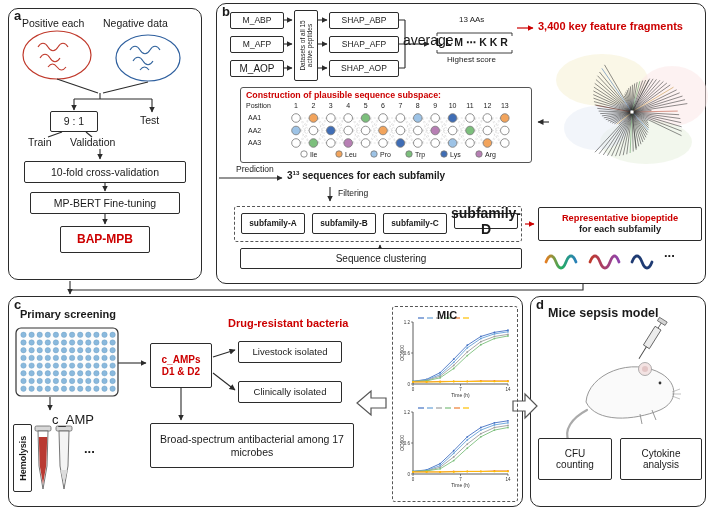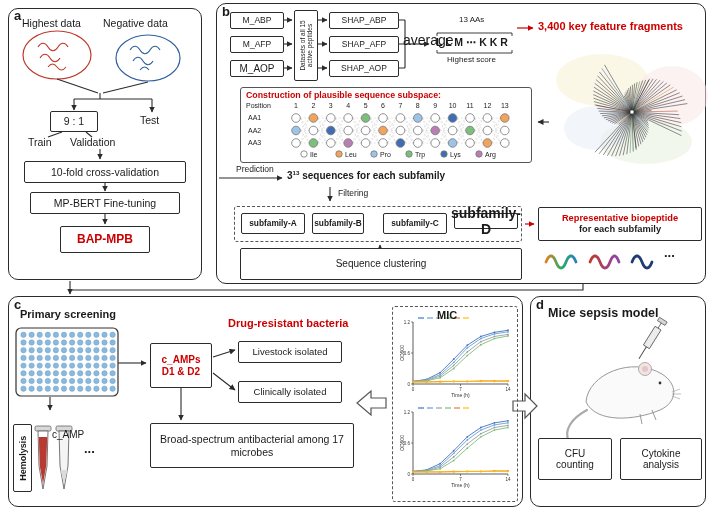--- a/index.html
+++ b/index.html
@@ -651,21 +651,21 @@
         <line x1="633.7909373660784" y1="111.10975096136856" x2="676.6861597350463" y2="89.78715688345613" stroke="#2f2f2f" stroke-width="0.55"></line>
         <line x1="633.8545548702562" y1="111.2512502198936" x2="679.6783972294467" y2="92.75053479736438" stroke="#2f2f2f" stroke-width="0.55"></line>
         <line x1="633.9070129488944" y1="111.39725493552471" x2="682.4716711135977" y2="96.04753849354898" stroke="#2f2f2f" stroke-width="0.55"></line>
         <line x1="633.9479959456424" y1="111.54688655310098" x2="685.0320268502677" y2="99.66448947908762" stroke="#2f2f2f" stroke-width="0.55"></line>
         <line x1="633.9772572532373" y1="111.69924469327987" x2="687.3264855048216" y2="103.58443642550525" stroke="#2f2f2f" stroke-width="0.55"></line>
         <line x1="633.9946207974155" y1="111.85341257039606" x2="651.4255527777507" y2="110.57238937144547" stroke="#2f2f2f" stroke-width="0.55"></line>
       </g>
     </svg>
 
   <div class="txt plabel" style="left:14px;top:9px">a</div>
-  <div class="txt" style="left:22px;top:17px;font-size:10.5px">Highest data</div>
+  <div class="txt" style="left:22px;top:17px;font-size:10.5px">Positive each</div>
   <div class="txt" style="left:103px;top:17px;font-size:10.5px">Negative data</div>
   <div class="box" style="left:50px;top:111px;width:48px;height:21px;font-size:10.5px">
       <span>9 : 1</span>
     </div>
   <div class="txt" style="left:140px;top:114px;font-size:10.5px">Test</div>
   <div class="txt" style="left:28px;top:136px;font-size:10.5px">Train</div>
   <div class="txt" style="left:70px;top:136px;font-size:10.5px">Validation</div>
   <div class="box" style="left:24px;top:161px;width:162px;height:22px;font-size:10.5px">
       <span>10-fold cross-validation</span>
     </div>
@@ -714,42 +714,42 @@
   <div class="txt" style="left:236px;top:165px;font-size:8.5px">Prediction</div>
   <div class="txt bold" style="left:287px;top:169px;font-size:10px">
     <span>3</span><sup>13</sup><span> sequences for each subfamily</span>
   </div>
   <div class="txt" style="left:338px;top:189px;font-size:8.5px">Filtering</div>
 
   <div class="box dashed" style="left:234px;top:206px;width:288px;height:36px;z-index:3"></div>
   <div class="box bold" style="left:241px;top:213px;width:64px;height:21px;font-size:8.3px;z-index:4">
       <span>subfamily-A</span>
     </div>
-  <div class="box bold" style="left:312px;top:213px;width:52px;height:21px;font-size:8.3px;z-index:4">
+  <div class="box bold" style="left:312px;top:213px;width:64px;height:21px;font-size:8.3px;z-index:4">
       <span>subfamily-B</span>
     </div>
   <div class="box bold" style="left:383px;top:213px;width:64px;height:21px;font-size:8.3px;z-index:4">
       <span>subfamily-C</span>
     </div>
   <div class="box bold" style="left:454px;top:213px;width:64px;height:16px;font-size:14px;z-index:4">
       <span>subfamily-D</span>
     </div>
 
   <div class="box bold" style="left:538px;top:207px;width:164px;height:34px;font-size:9.3px">
     <span class="red">Representative biopeptide</span>
     <span>for each subfamily</span>
   </div>
-  <div class="box" style="left:240px;top:248px;width:282px;height:32px;font-size:10px">
+  <div class="box" style="left:240px;top:248px;width:282px;height:21px;font-size:10px">
       <span>Sequence clustering</span>
     </div>
   <div class="txt bold" style="left:664px;top:246px;font-size:13px">...</div>
 
   <div class="txt plabel" style="left:14px;top:298px">c</div>
   <div class="txt" style="left:20px;top:308px;font-size:11px;font-weight:600">Primary screening</div>
-  <div class="txt" style="left:52px;top:429px;font-size:10px">c_AMP</div>
+  <div class="txt" style="left:52px;top:413px;font-size:13px">c_AMP</div>
   <div class="box" style="left:13px;top:424px;width:19px;height:68px;overflow:visible">
     <div class="vtext bold" style="width:64px;font-size:9px">Hemolysis</div>
   </div>
   <div class="txt bold" style="left:84px;top:442px;font-size:13px">...</div>
   <div class="box bold red" style="left:150px;top:343px;width:62px;height:45px;font-size:10px;border-width:1.4px">
     <span>c_AMPs</span>
     <span>D1 &amp; D2</span>
   </div>
   <div class="txt bold red" style="left:228px;top:317px;font-size:11px">Drug-resistant bacteria</div>
   <div class="box" style="left:238px;top:341px;width:104px;height:22px;font-size:9.5px">

